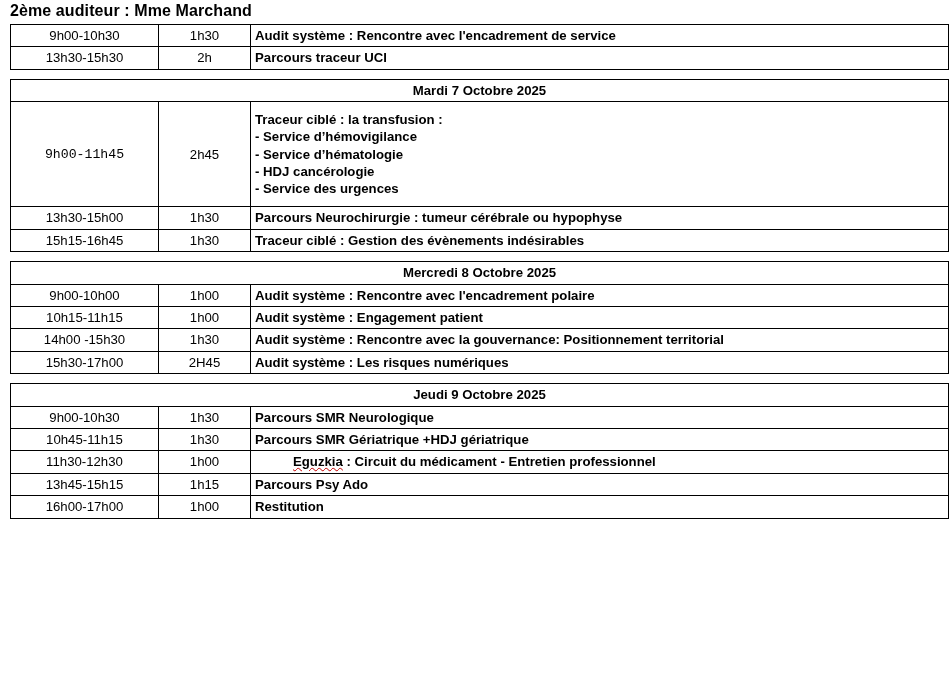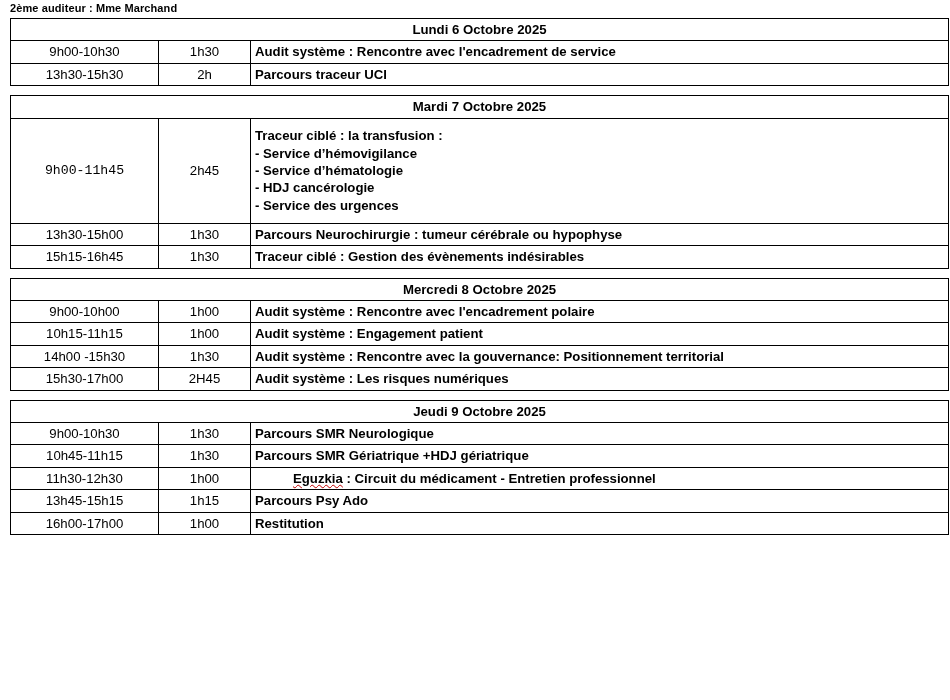--- a/index.html
+++ b/index.html
@@ -15,21 +15,21 @@
     overflow: hidden;
   }
   .page {
     position: relative;
     width: 950px;
     height: 700px;
     box-sizing: border-box;
     padding: 0 6px;
   }
   .doc-title {
-    font-size: 11px;
+    font-size: 16px;
     font-weight: bold;
     padding: 2px 0 4px 4px;
     letter-spacing: 0.1px;
   }
   table.sched {
     border-collapse: collapse;
     table-layout: fixed;
     width: 938px;
     margin: 0 0 0 4px;
   }
@@ -92,23 +92,20 @@
 
   <div class="doc-title">2ème auditeur : Mme Marchand</div>
 
   <table class="sched">
     <colgroup>
       <col class="c-time">
       <col class="c-dur">
       <col class="c-desc">
     </colgroup>
     <tbody>
-        <tr>
-          <td class="dayhdr" colspan="3">Lundi 6 Octobre 2025</td>
-        </tr>
         <tr>
           <td class="time">9h00-10h30</td>
           <td class="dur">1h30</td>
           <td class="desc">Audit système : Rencontre avec l'encadrement de service</td>
         </tr>
         <tr>
           <td class="time">13h30-15h30</td>
           <td class="dur">2h</td>
           <td class="desc">Parcours traceur UCI</td>
         </tr>

